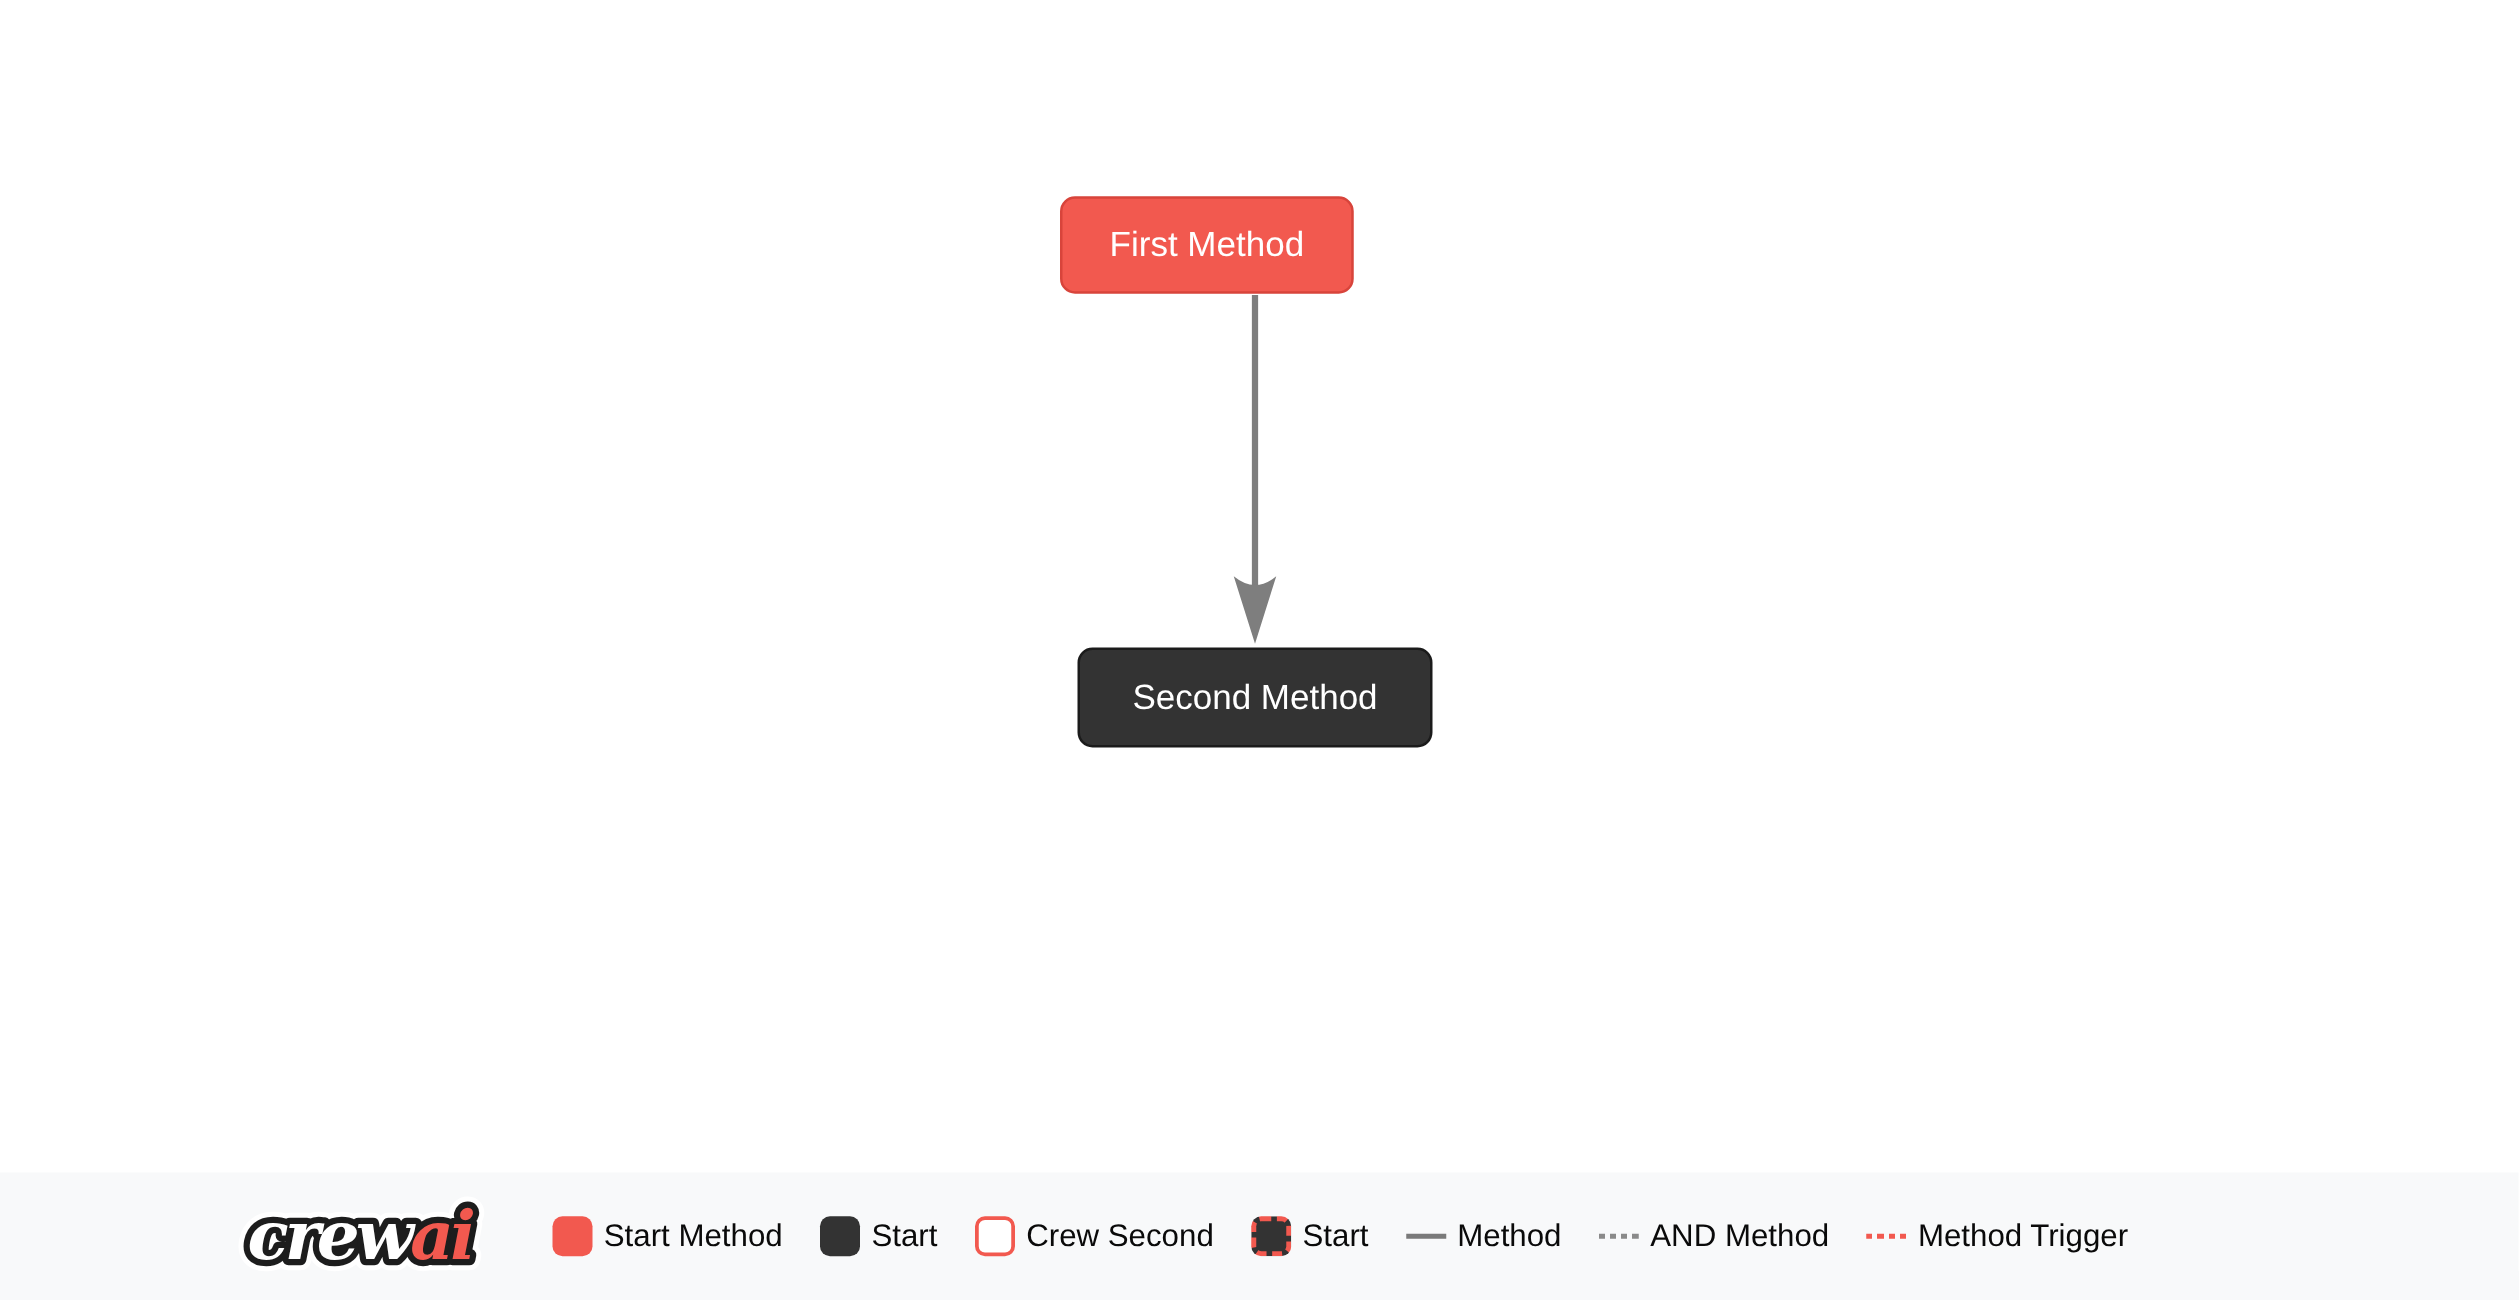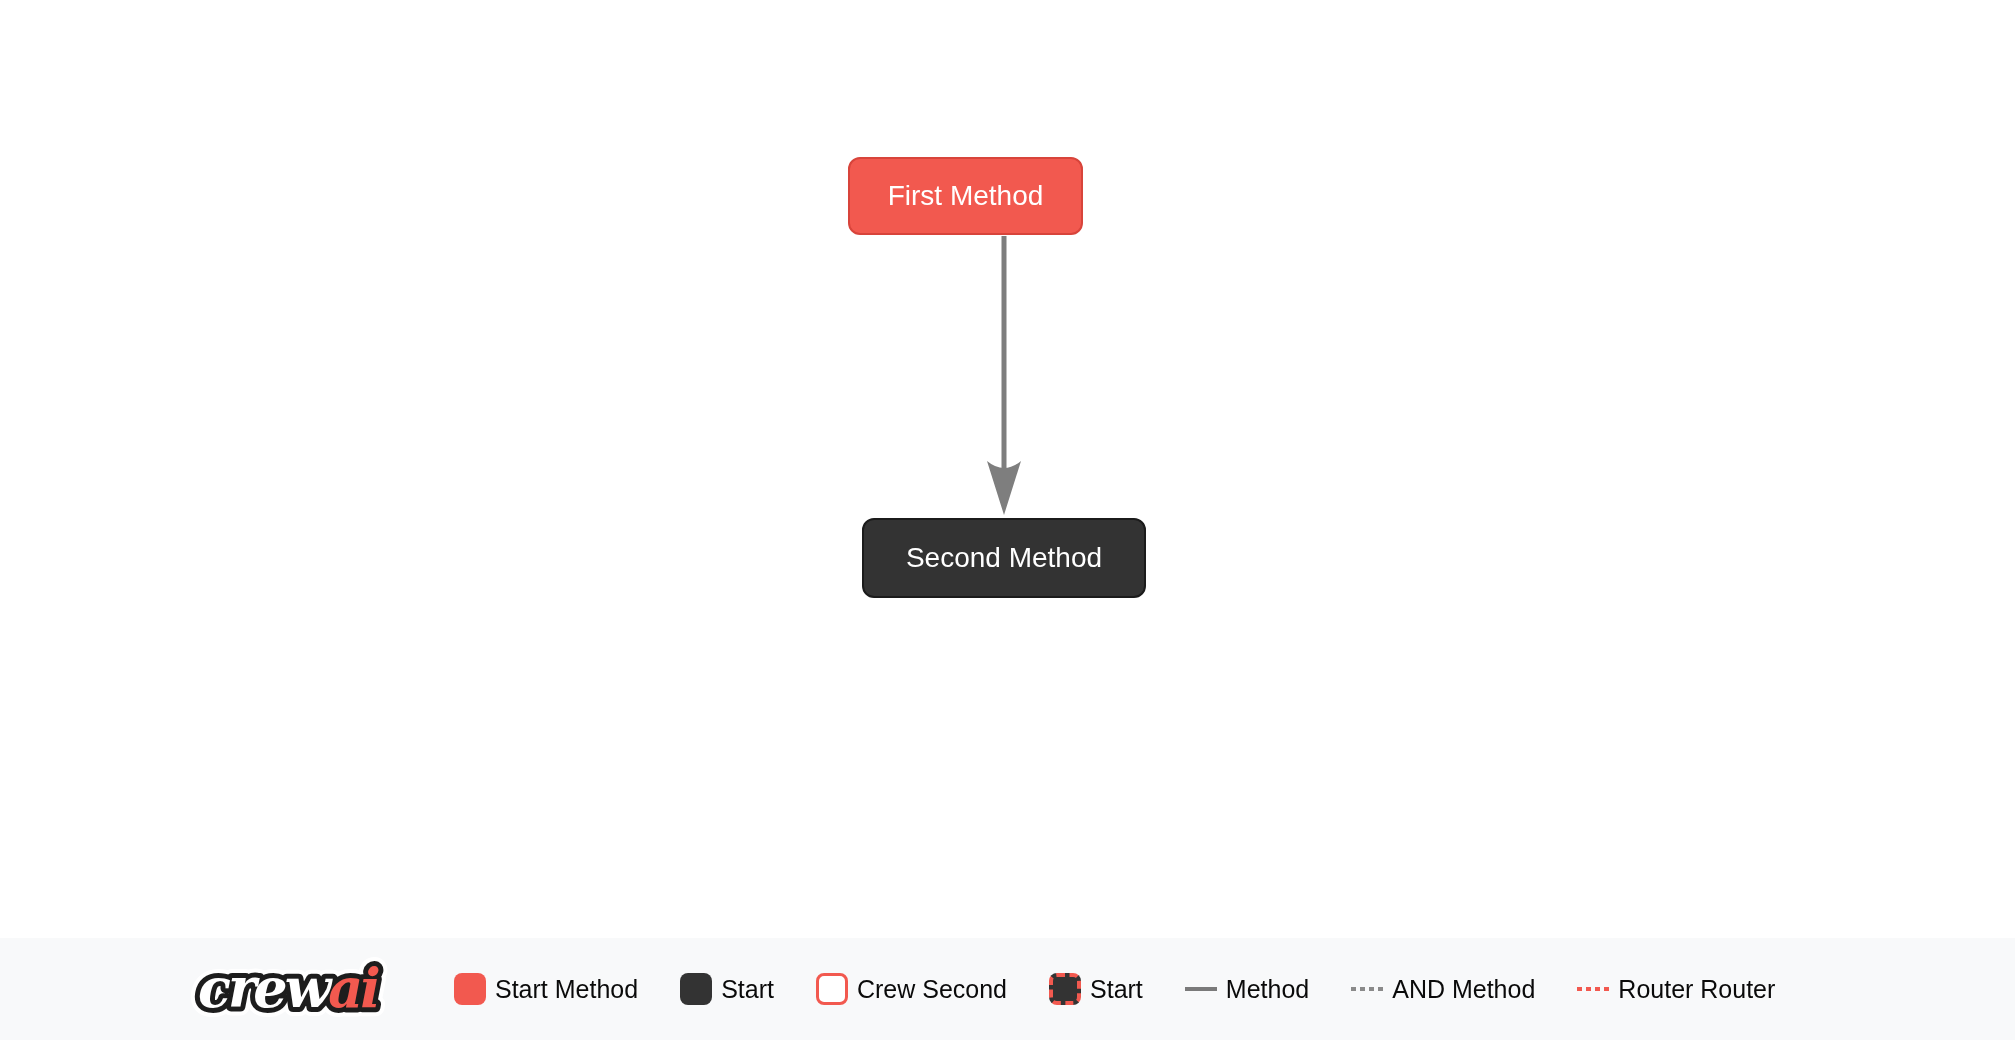--- a/index.html
+++ b/index.html
@@ -79,21 +79,20 @@
     align-items: center;
     gap: 30px;
     font-size: 25px;
     color: #0A0A0A;
   }
   .legend-item {
     display: flex;
     align-items: center;
     gap: 9px;
     white-space: nowrap;
-    margin-left: 12px;
   }
   .swatch {
     width: 32px; height: 32px;
     border-radius: 8px;
     box-sizing: border-box;
     flex: 0 0 auto;
   }
   .swatch-start  { background: #F2594F; }
   .swatch-method { background: #333333; }
   .swatch-crew   { background: #ffffff; border: 3px solid #F2594F; }
@@ -180,19 +179,19 @@
         <span>Method</span>
       </div>
 
       <div class="legend-item">
         <span class="line-swatch line-dashed-gray"></span>
         <span>AND Method</span>
       </div>
 
       <div class="legend-item">
         <span class="line-swatch line-dashed-red"></span>
-        <span>Router Router</span>
+        <span>Method Trigger</span>
       </div>
 
     </div>
   </div>
 
 </div>
 
 </body></html>

